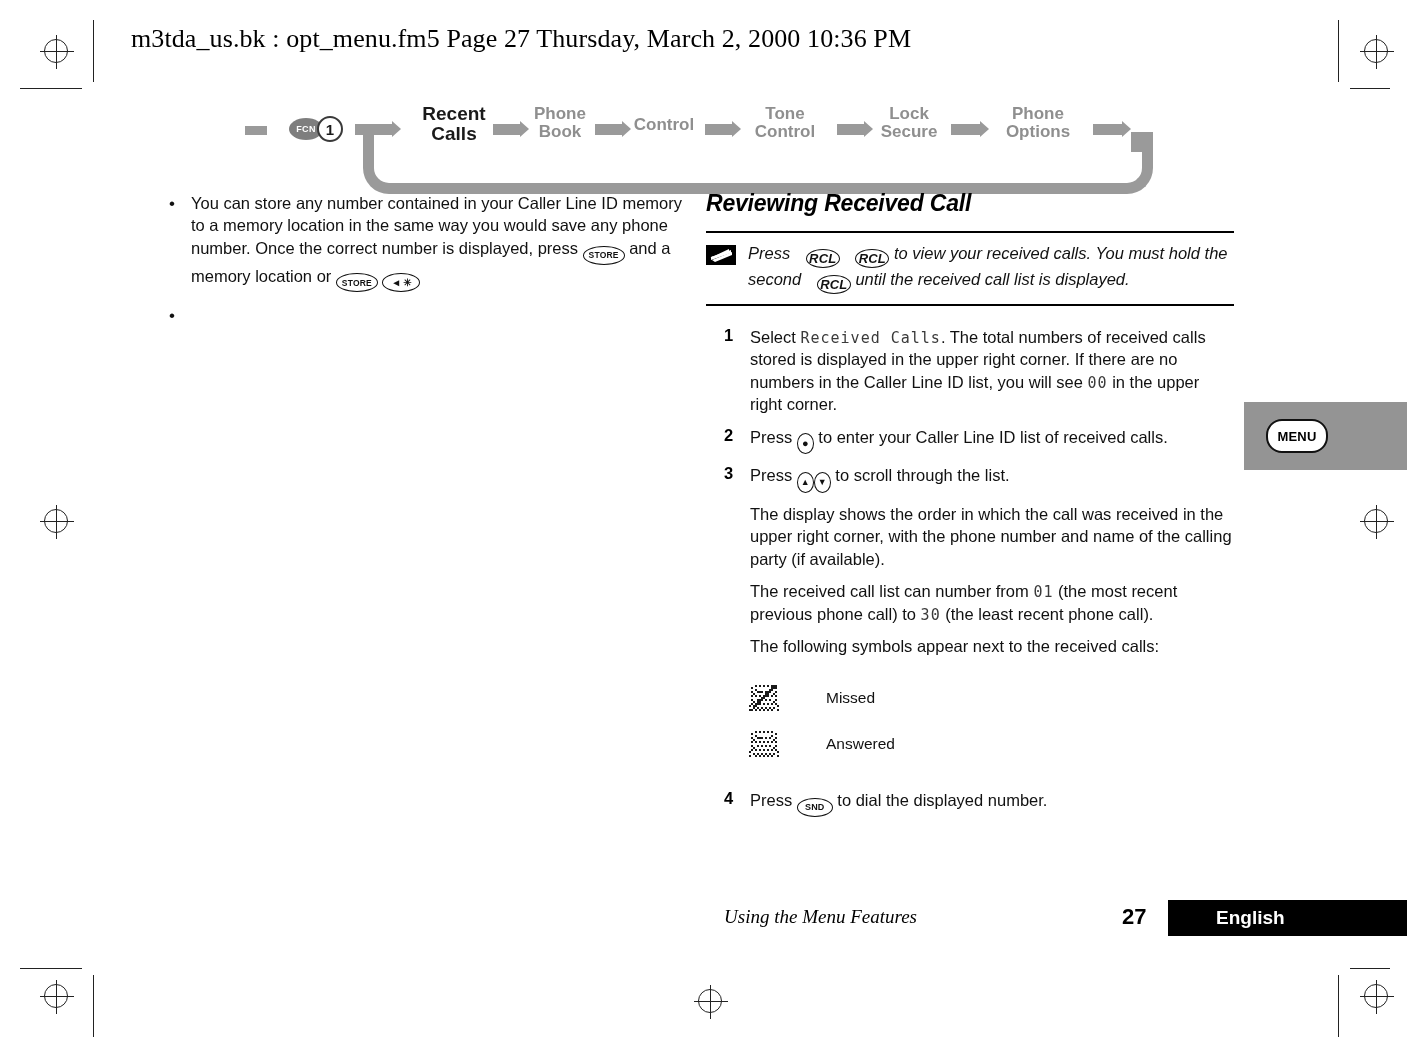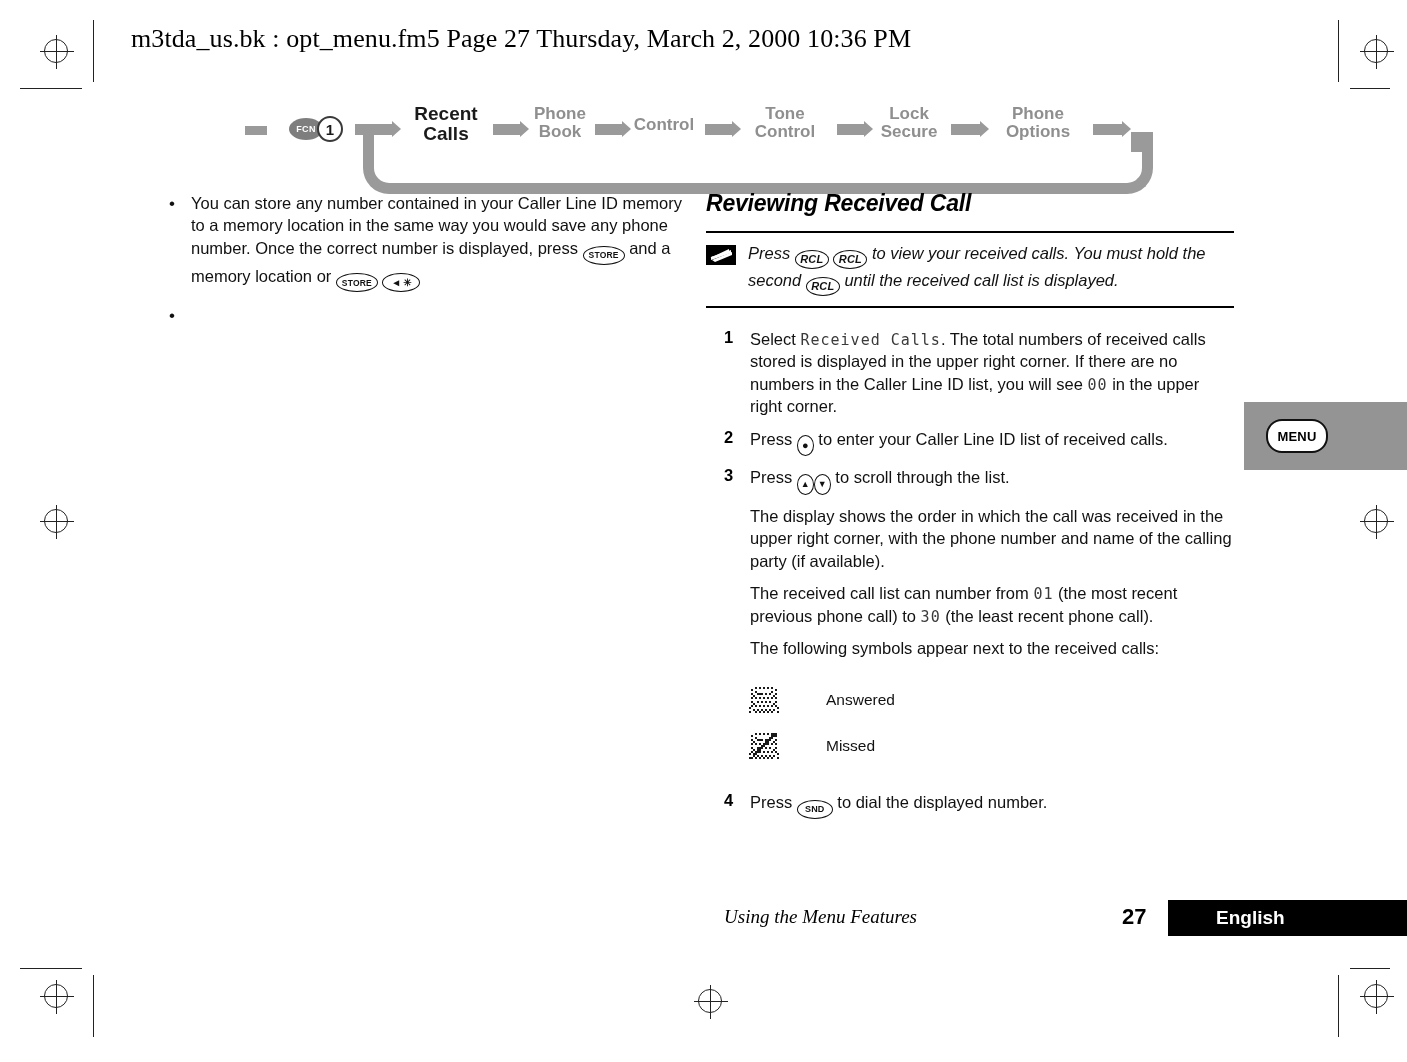--- a/index.html
+++ b/index.html
@@ -138,21 +138,21 @@
 
   
   .inline-key {
     display: inline-flex; align-items: center; justify-content: center;
     box-sizing: border-box; vertical-align: -4px;
     border: 1.6px solid #111; border-radius: 50%;
     background: #fff; color: #111;
     font-weight: bold; line-height: 1;
   }
   .k-store { width: 42px; height: 19px; font-size: 8.5px; letter-spacing: .2px; }
-  .k-rcl   { width: 34px; height: 19px; font-size: 11px; letter-spacing: .2px; }
+  .k-rcl   { width: 34px; height: 19px; font-size: 13px; letter-spacing: .2px; margin-left: 11px; }
   .k-snd   { width: 36px; height: 19px; font-size: 9px; letter-spacing: .2px; }
   .k-star  { width: 38px; height: 19px; font-size: 10px; gap: 2px; }
   .k-arrow { width: 17px; height: 21px; font-size: 9px; }
 
   
   .symbols { margin: 18px 0 22px 0; }
   .sym-row { display: flex; align-items: center; height: 46px; }
   .sym-glyph { width: 120px; display: flex; justify-content: center; }
   .sym-label { font-size: 15.5px; color: #111; }
 
@@ -235,21 +235,21 @@
   </div>
 
   <div class="arrow-conn" style="left:110px; width:38px;"></div>
   <div class="arrow-conn" style="left:248px; width:28px;"></div>
   <div class="arrow-conn" style="left:350px; width:28px;"></div>
   <div class="arrow-conn" style="left:460px; width:28px;"></div>
   <div class="arrow-conn" style="left:592px; width:28px;"></div>
   <div class="arrow-conn" style="left:706px; width:30px;"></div>
   <div class="arrow-conn" style="left:848px; width:30px;"></div>
 
-  <div class="crumb-label active" style="left:158px; top:8px; width:86px;">Recent
+  <div class="crumb-label active" style="left:166px; top:8px; width:86px;">Recent
 Calls</div>
   <div class="crumb-label" style="left:278px; top:9px; width:74px;">Phone
 Book</div>
   <div class="crumb-label" style="left:378px; top:20px; width:82px;">Control</div>
   <div class="crumb-label" style="left:490px; top:9px; width:100px;">Tone
 Control</div>
   <div class="crumb-label" style="left:622px; top:9px; width:84px;">Lock
 Secure</div>
   <div class="crumb-label" style="left:738px; top:9px; width:110px;">Phone
 Options</div>
@@ -325,84 +325,20 @@
     </li>
   </ol>
 
   <p class="para indent">The display shows the order in which the call was received in the upper right corner, with the phone number and name of the calling party (if available).</p>
 
   <p class="para indent"><span>The received call list can number from </span><span class="lcd">01</span><span> (the most recent previous phone call) to </span><span class="lcd">30</span><span> (the least recent phone call).</span></p>
 
   <p class="para indent">The following symbols appear next to the received calls:</p>
 
   <div class="symbols">
-    <div class="sym-row">
-      <div class="sym-glyph">
-        <svg width="34" height="30" viewBox="0 0 17 15" shape-rendering="crispEdges" aria-hidden="true">
-          <g fill="#1a1a1a">
-            <rect x="1" y="2" width="1" height="1"></rect>
-              <rect x="3" y="1" width="1" height="1"></rect>
-              <rect x="5" y="1" width="1" height="1"></rect>
-              <rect x="7" y="1" width="1" height="1"></rect>
-              <rect x="9" y="1" width="1" height="1"></rect>
-              <rect x="11" y="1" width="1" height="1"></rect>
-              <rect x="13" y="2" width="1" height="1"></rect>
-            <rect x="1" y="4" width="1" height="1"></rect>
-              <rect x="3" y="3" width="1" height="1"></rect>
-              <rect x="11" y="3" width="1" height="1"></rect>
-              <rect x="13" y="4" width="1" height="1"></rect>
-            <rect x="2" y="5" width="1" height="1"></rect>
-              <rect x="4" y="4" width="1" height="1"></rect>
-              <rect x="5" y="4" width="1" height="1"></rect>
-              <rect x="6" y="4" width="1" height="1"></rect>
-              <rect x="8" y="4" width="1" height="1"></rect>
-              <rect x="10" y="4" width="1" height="1"></rect>
-              <rect x="12" y="5" width="1" height="1"></rect>
-            <rect x="1" y="6" width="1" height="1"></rect>
-              <rect x="3" y="6" width="1" height="1"></rect>
-              <rect x="5" y="6" width="1" height="1"></rect>
-              <rect x="7" y="6" width="1" height="1"></rect>
-              <rect x="9" y="6" width="1" height="1"></rect>
-              <rect x="11" y="6" width="1" height="1"></rect>
-              <rect x="13" y="6" width="1" height="1"></rect>
-            <rect x="1" y="8" width="1" height="1"></rect>
-              <rect x="2" y="9" width="1" height="1"></rect>
-              <rect x="4" y="8" width="1" height="1"></rect>
-              <rect x="6" y="8" width="1" height="1"></rect>
-              <rect x="8" y="8" width="1" height="1"></rect>
-              <rect x="10" y="8" width="1" height="1"></rect>
-              <rect x="12" y="9" width="1" height="1"></rect>
-              <rect x="13" y="8" width="1" height="1"></rect>
-            <rect x="1" y="10" width="1" height="1"></rect>
-              <rect x="3" y="10" width="1" height="1"></rect>
-              <rect x="5" y="10" width="1" height="1"></rect>
-              <rect x="7" y="10" width="1" height="1"></rect>
-              <rect x="9" y="10" width="1" height="1"></rect>
-              <rect x="11" y="10" width="1" height="1"></rect>
-              <rect x="13" y="10" width="1" height="1"></rect>
-            <rect x="0" y="11" width="1" height="1"></rect>
-              <rect x="2" y="12" width="1" height="1"></rect>
-              <rect x="4" y="12" width="1" height="1"></rect>
-              <rect x="6" y="12" width="1" height="1"></rect>
-              <rect x="8" y="12" width="1" height="1"></rect>
-              <rect x="10" y="12" width="1" height="1"></rect>
-              <rect x="12" y="12" width="1" height="1"></rect>
-              <rect x="14" y="11" width="1" height="1"></rect>
-            <rect x="0" y="13" width="1" height="1"></rect>
-              <rect x="3" y="13" width="1" height="1"></rect>
-              <rect x="5" y="13" width="1" height="1"></rect>
-              <rect x="7" y="13" width="1" height="1"></rect>
-              <rect x="9" y="13" width="1" height="1"></rect>
-              <rect x="11" y="13" width="1" height="1"></rect>
-              <rect x="14" y="13" width="1" height="1"></rect>
-          </g>
-        </svg>
-      </div>
-      <div class="sym-label">Answered</div>
-    </div>
     <div class="sym-row">
       <div class="sym-glyph">
         <svg width="34" height="30" viewBox="0 0 17 15" shape-rendering="crispEdges" aria-hidden="true">
           <g fill="#1a1a1a">
             <rect x="1" y="2" width="1" height="1"></rect>
               <rect x="3" y="1" width="1" height="1"></rect>
               <rect x="5" y="1" width="1" height="1"></rect>
               <rect x="7" y="1" width="1" height="1"></rect>
               <rect x="9" y="1" width="1" height="1"></rect>
               <rect x="11" y="1" width="1" height="1"></rect>
@@ -477,20 +413,84 @@
               <rect x="6" y="7" width="1" height="1"></rect>
               <rect x="5" y="8" width="1" height="1"></rect>
               <rect x="4" y="9" width="1" height="1"></rect>
               <rect x="3" y="10" width="1" height="1"></rect>
               <rect x="2" y="11" width="1" height="1"></rect>
           </g>
         </svg>
       </div>
       <div class="sym-label">Missed</div>
     </div>
+    <div class="sym-row">
+      <div class="sym-glyph">
+        <svg width="34" height="30" viewBox="0 0 17 15" shape-rendering="crispEdges" aria-hidden="true">
+          <g fill="#1a1a1a">
+            <rect x="1" y="2" width="1" height="1"></rect>
+              <rect x="3" y="1" width="1" height="1"></rect>
+              <rect x="5" y="1" width="1" height="1"></rect>
+              <rect x="7" y="1" width="1" height="1"></rect>
+              <rect x="9" y="1" width="1" height="1"></rect>
+              <rect x="11" y="1" width="1" height="1"></rect>
+              <rect x="13" y="2" width="1" height="1"></rect>
+            <rect x="1" y="4" width="1" height="1"></rect>
+              <rect x="3" y="3" width="1" height="1"></rect>
+              <rect x="11" y="3" width="1" height="1"></rect>
+              <rect x="13" y="4" width="1" height="1"></rect>
+            <rect x="2" y="5" width="1" height="1"></rect>
+              <rect x="4" y="4" width="1" height="1"></rect>
+              <rect x="5" y="4" width="1" height="1"></rect>
+              <rect x="6" y="4" width="1" height="1"></rect>
+              <rect x="8" y="4" width="1" height="1"></rect>
+              <rect x="10" y="4" width="1" height="1"></rect>
+              <rect x="12" y="5" width="1" height="1"></rect>
+            <rect x="1" y="6" width="1" height="1"></rect>
+              <rect x="3" y="6" width="1" height="1"></rect>
+              <rect x="5" y="6" width="1" height="1"></rect>
+              <rect x="7" y="6" width="1" height="1"></rect>
+              <rect x="9" y="6" width="1" height="1"></rect>
+              <rect x="11" y="6" width="1" height="1"></rect>
+              <rect x="13" y="6" width="1" height="1"></rect>
+            <rect x="1" y="8" width="1" height="1"></rect>
+              <rect x="2" y="9" width="1" height="1"></rect>
+              <rect x="4" y="8" width="1" height="1"></rect>
+              <rect x="6" y="8" width="1" height="1"></rect>
+              <rect x="8" y="8" width="1" height="1"></rect>
+              <rect x="10" y="8" width="1" height="1"></rect>
+              <rect x="12" y="9" width="1" height="1"></rect>
+              <rect x="13" y="8" width="1" height="1"></rect>
+            <rect x="1" y="10" width="1" height="1"></rect>
+              <rect x="3" y="10" width="1" height="1"></rect>
+              <rect x="5" y="10" width="1" height="1"></rect>
+              <rect x="7" y="10" width="1" height="1"></rect>
+              <rect x="9" y="10" width="1" height="1"></rect>
+              <rect x="11" y="10" width="1" height="1"></rect>
+              <rect x="13" y="10" width="1" height="1"></rect>
+            <rect x="0" y="11" width="1" height="1"></rect>
+              <rect x="2" y="12" width="1" height="1"></rect>
+              <rect x="4" y="12" width="1" height="1"></rect>
+              <rect x="6" y="12" width="1" height="1"></rect>
+              <rect x="8" y="12" width="1" height="1"></rect>
+              <rect x="10" y="12" width="1" height="1"></rect>
+              <rect x="12" y="12" width="1" height="1"></rect>
+              <rect x="14" y="11" width="1" height="1"></rect>
+            <rect x="0" y="13" width="1" height="1"></rect>
+              <rect x="3" y="13" width="1" height="1"></rect>
+              <rect x="5" y="13" width="1" height="1"></rect>
+              <rect x="7" y="13" width="1" height="1"></rect>
+              <rect x="9" y="13" width="1" height="1"></rect>
+              <rect x="11" y="13" width="1" height="1"></rect>
+              <rect x="14" y="13" width="1" height="1"></rect>
+          </g>
+        </svg>
+      </div>
+      <div class="sym-label">Answered</div>
+    </div>
   </div>
 
   <div class="step">
     <span class="num">4</span>
     <p><span>Press </span><span class="inline-key k-snd">
           <span>SND</span>
         </span><span> to dial the displayed number.</span></p>
   </div>
 </div>
 

